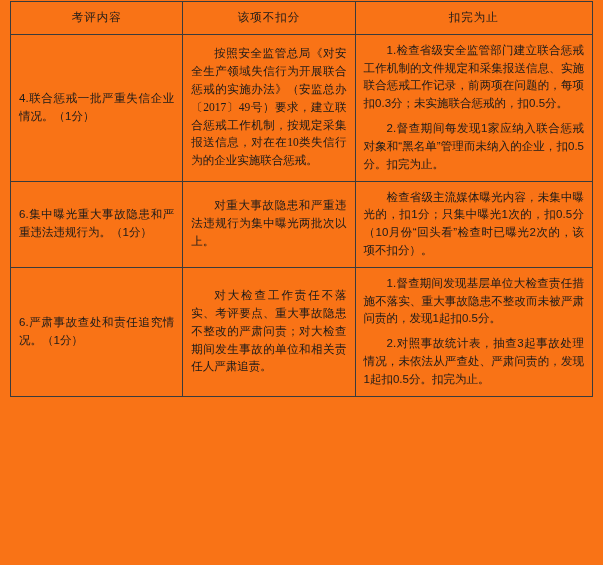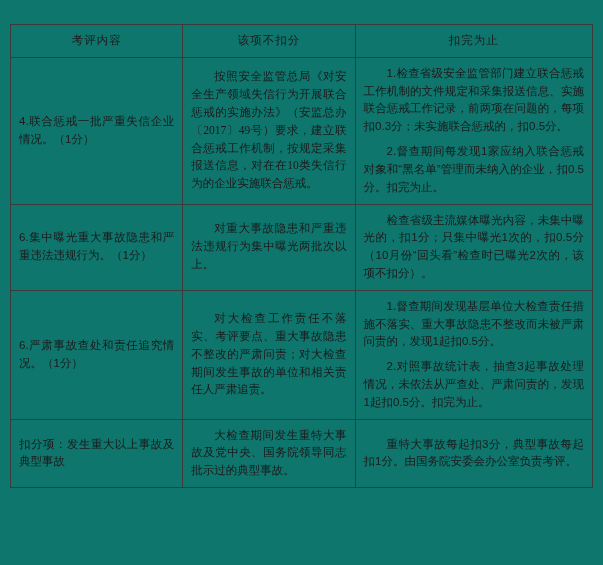--- a/index.html
+++ b/index.html
@@ -11,23 +11,23 @@
     width: 603px;
     height: 565px;
     font-family: "Liberation Sans", "DejaVu Sans", sans-serif;
     color: #1a1a1a;
     overflow: hidden;
   }
   .page {
     position: relative;
     width: 603px;
     height: 565px;
-    background: #0f766e;
+    background: #f97316;
     box-sizing: border-box;
-    padding: 24px 10px 8px 10px;
+    padding: 1px 10px 8px 10px;
   }
   table.assess-table {
     border-collapse: collapse;
     width: 583px;
     table-layout: fixed;
     border: 1px solid #3b3b3b;
   }
   table.assess-table td,
   table.assess-table th {
     border: 1px solid #3b3b3b;
@@ -121,28 +121,17 @@
         </td>
         <td class="col-points">
           <p class="para indent">对大检查工作责任不落实、考评要点、重大事故隐患不整改的严肃问责；对大检查期间发生事故的单位和相关责任人严肃追责。</p>
         </td>
         <td class="col-rules">
           <p class="para indent">1.督查期间发现基层单位大检查责任措施不落实、重大事故隐患不整改而未被严肃问责的，发现1起扣0.5分。</p>
           <p class="para indent">2.对照事故统计表，抽查3起事故处理情况，未依法从严查处、严肃问责的，发现1起扣0.5分。扣完为止。</p>
         </td>
       </tr>
 
-      <tr>
-        <td class="col-content">
-          <p class="para">扣分项：发生重大以上事故及典型事故</p>
-        </td>
-        <td class="col-points">
-          <p class="para indent">大检查期间发生重特大事故及党中央、国务院领导同志批示过的典型事故。</p>
-        </td>
-        <td class="col-rules">
-          <p class="para indent">重特大事故每起扣3分，典型事故每起扣1分。由国务院安委会办公室负责考评。</p>
-        </td>
-      </tr>
 
 
     </tbody>
   </table>
 </div>
 
 </body></html>

